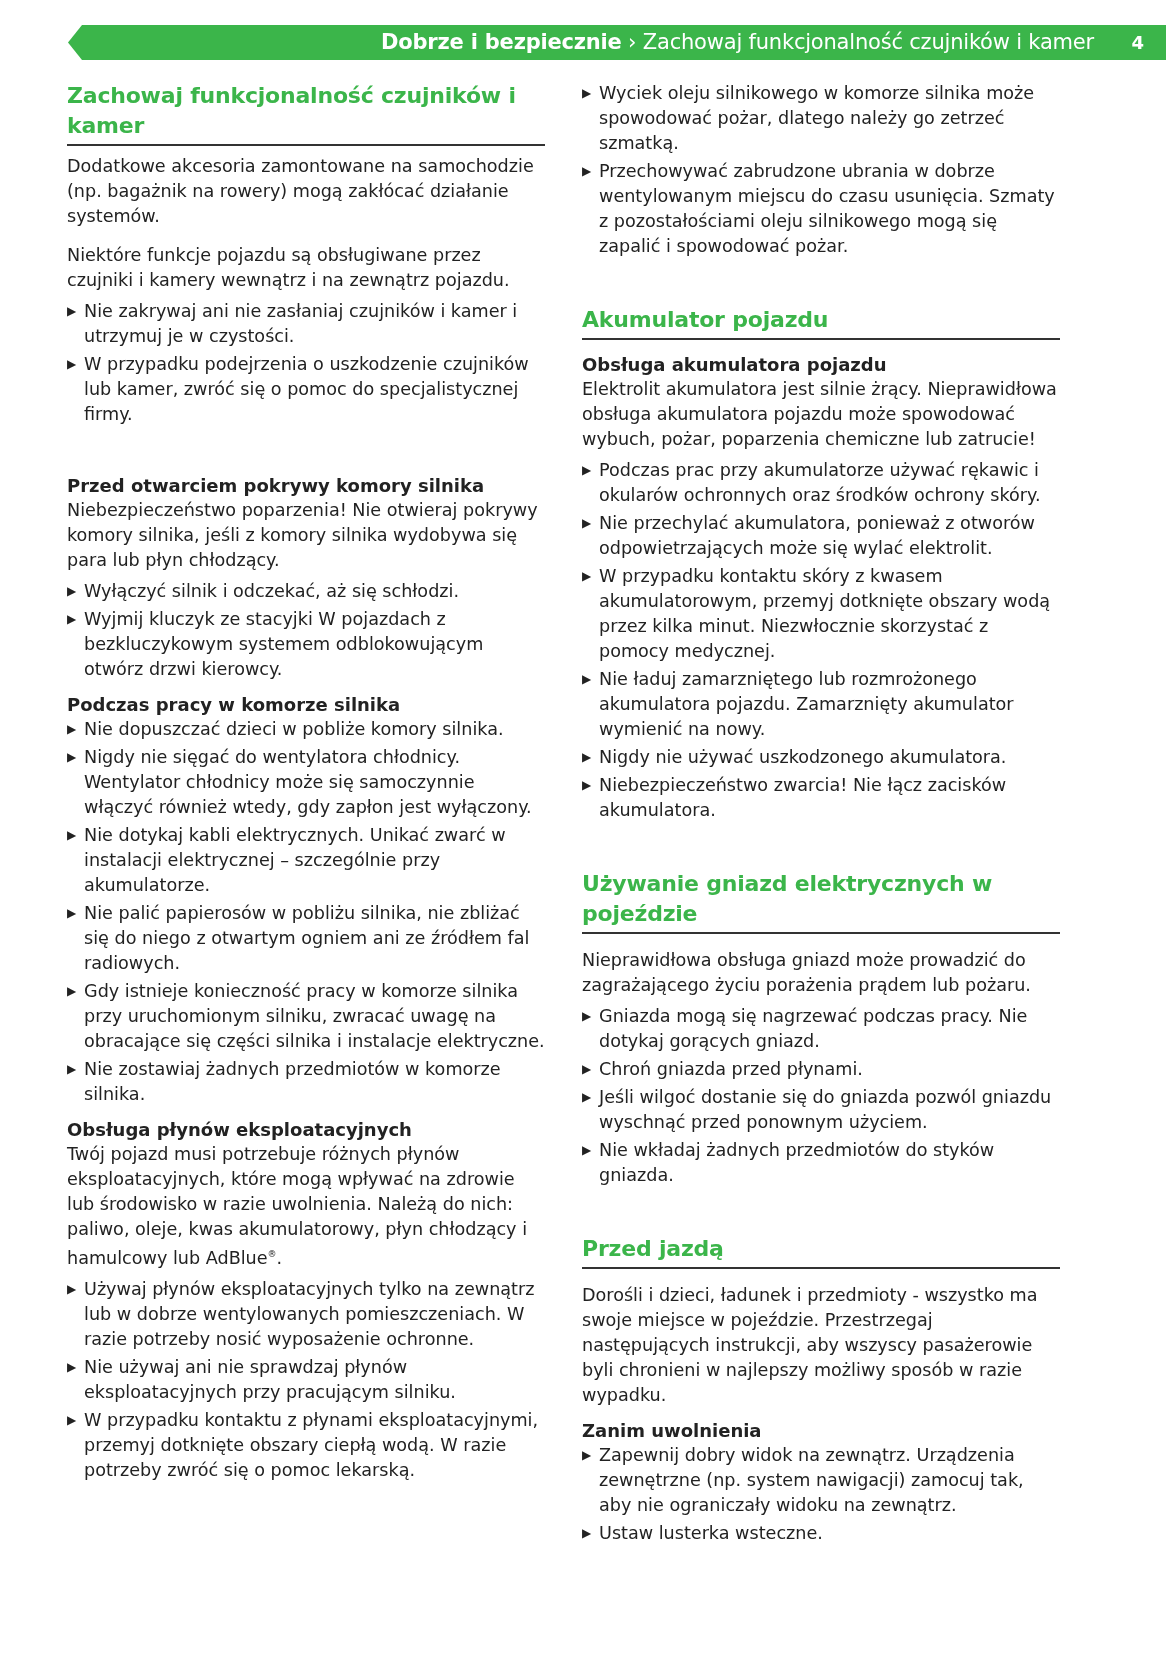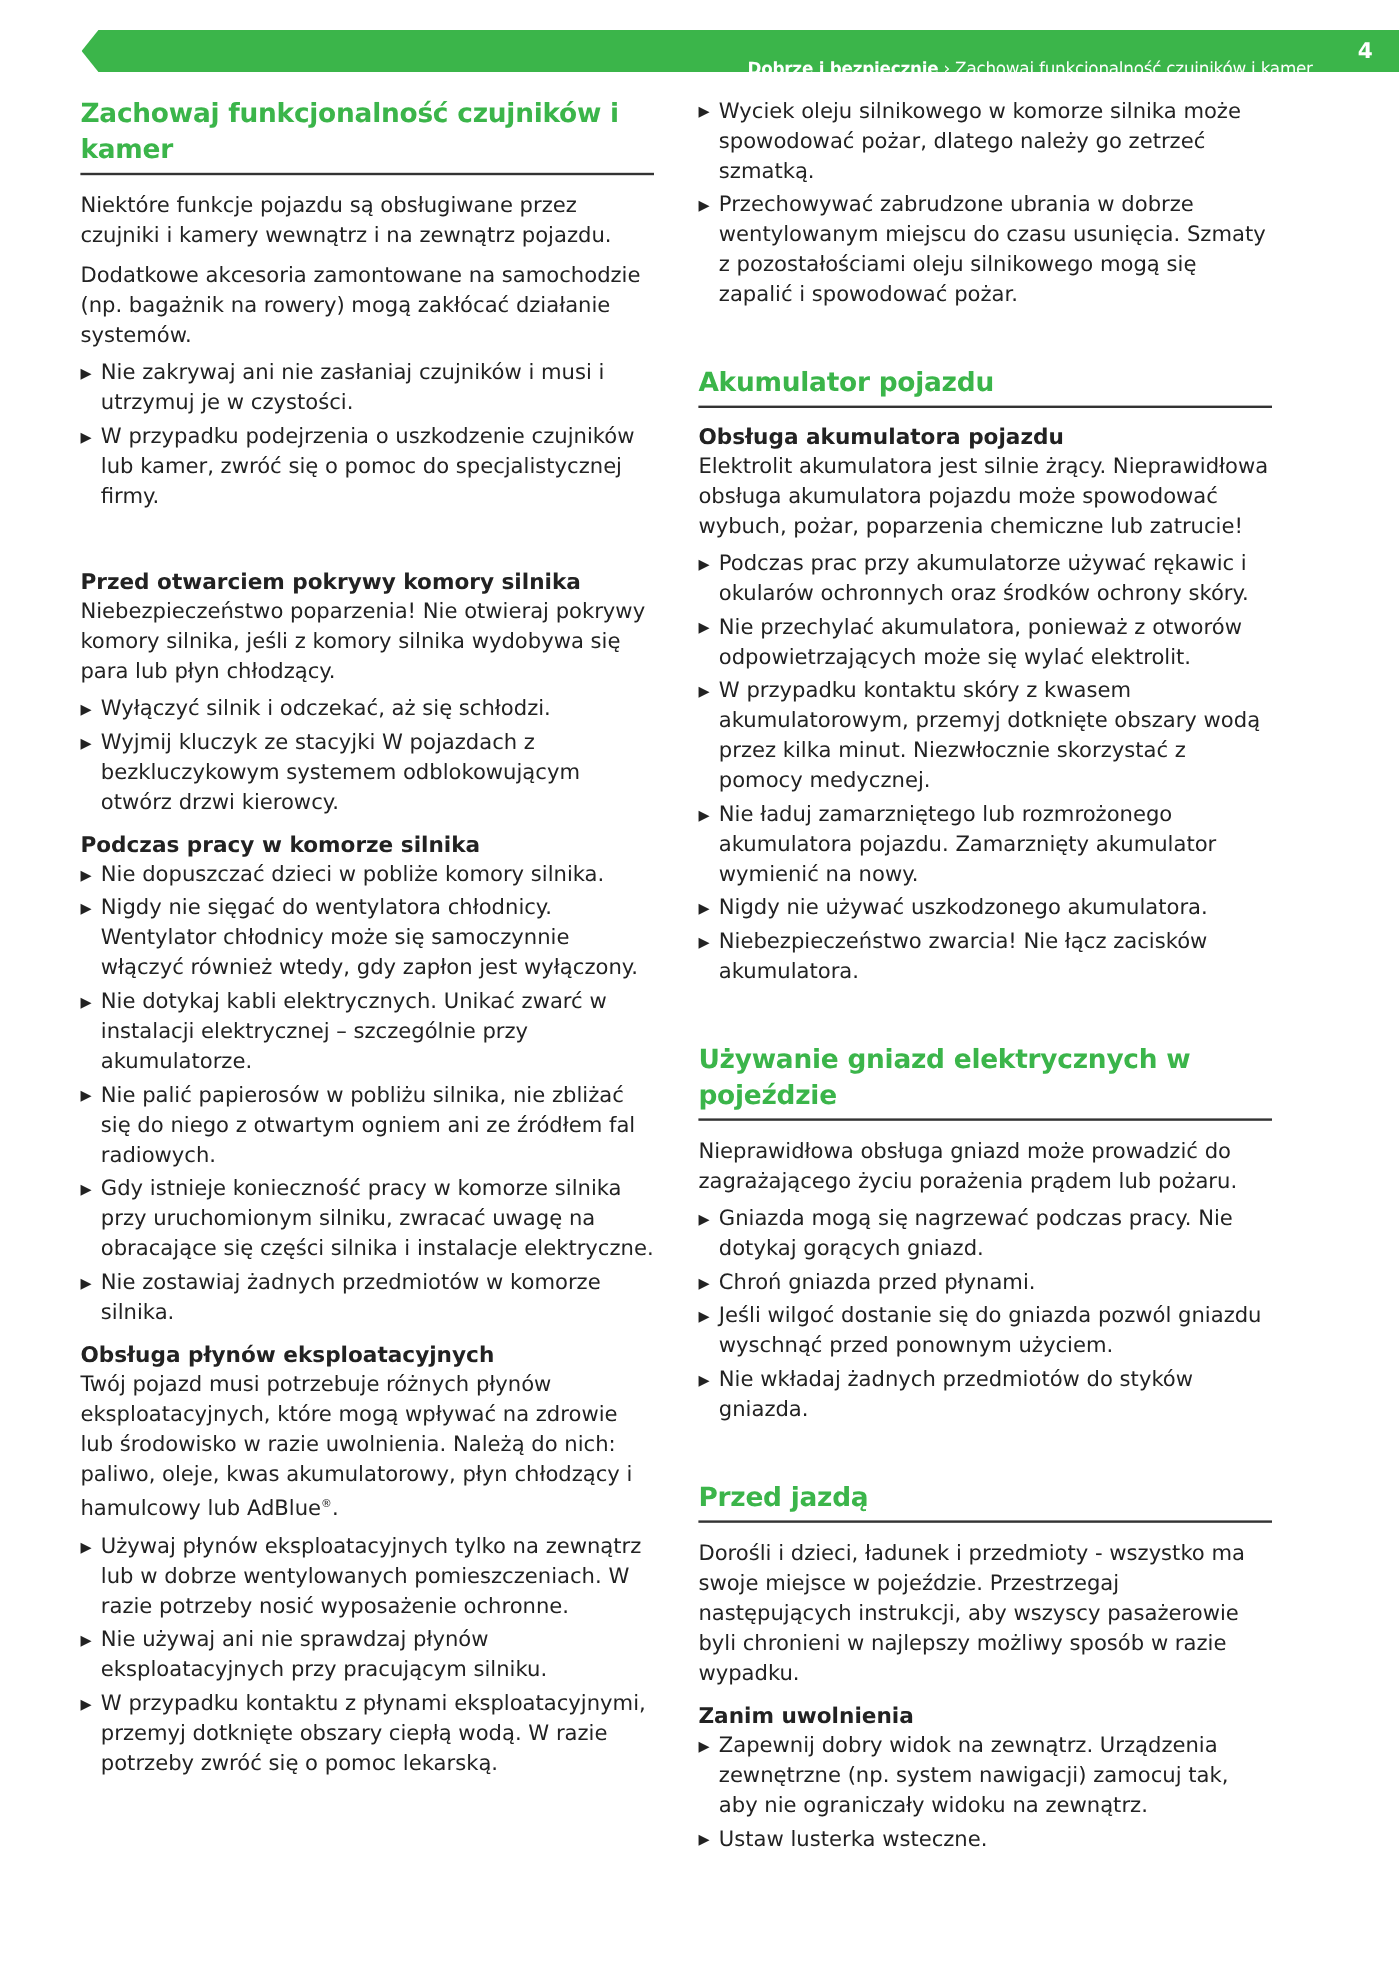--- a/index.html
+++ b/index.html
@@ -1,21 +1,21 @@
 <!DOCTYPE html>
 <html><head>
 <meta charset="utf-8">
 <style>
   html, body { margin: 0; padding: 0; background: #ffffff; }
   body { width: 1166px; height: 1654px; position: relative; overflow: hidden;
          font-family: "DejaVu Sans", sans-serif; color: #222222; }
   .banner { position: absolute; left: 68px; top: 25px; width: 1098px; height: 35px; }
   .banner svg { position: absolute; left: 0; top: 0; }
-  .banner-text { position: absolute; right: 72px; top: 16px; height: 35px; line-height: 35px;
-                 color: #ffffff; font-size: 14px; white-space: nowrap; letter-spacing: -0.2px; }
+  .banner-text { position: absolute; right: 72px; top: 0; height: 35px; line-height: 35px;
+                 color: #ffffff; font-size: 21px; white-space: nowrap; letter-spacing: -0.2px; }
   .banner-text .crumb-bold { font-weight: bold; }
   .banner-num { position: absolute; right: 22px; top: 0; height: 35px; line-height: 35px;
                 color: #ffffff; font-size: 18px; font-weight: bold; }
   .col { position: absolute; top: 78px; width: 478px; font-size: 17.6px; line-height: 25px; }
   .col-left { left: 67px; }
   .col-right { left: 582px; }
   .h2 { color: #3bb54a; font-weight: bold; font-size: 22px; line-height: 30px;
         border-bottom: 2px solid #333333; padding-bottom: 3px; margin: 0; letter-spacing: -0.2px; }
   .h3 { font-weight: bold; font-size: 18px; line-height: 25px; margin: 0; }
   p { margin: 0; }
@@ -36,24 +36,24 @@
     <span class="crumb-bold">Dobrze i bezpiecznie</span>
     <span>›</span>
     <span>Zachowaj funkcjonalność czujników i kamer</span>
   </div>
   <div class="banner-num">4</div>
 </div>
 
 <div class="col col-left">
   <section>
     <h2 class="h2" style="margin-top:3px;">Zachowaj funkcjonalność czujników i kamer</h2>
+    <p class="para">Dodatkowe akcesoria zamontowane na samochodzie (np. bagażnik na rowery) mogą zakłócać działanie systemów.</p>
     <p class="para" style="margin-top:14px;">Niektóre funkcje pojazdu są obsługiwane przez czujniki i kamery wewnątrz i na zewnątrz pojazdu.</p>
-    <p class="para">Dodatkowe akcesoria zamontowane na samochodzie (np. bagażnik na rowery) mogą zakłócać działanie systemów.</p>
     <ul style="margin-top:6px;">
-      <li><span class="bullet">▶</span><span>Nie zakrywaj ani nie zasłaniaj czujników i musi i utrzymuj je w czystości.</span></li>
+      <li><span class="bullet">▶</span><span>Nie zakrywaj ani nie zasłaniaj czujników i kamer i utrzymuj je w czystości.</span></li>
       <li><span class="bullet">▶</span><span>W przypadku podejrzenia o uszkodzenie czujników lub kamer, zwróć się o pomoc do specjalistycznej firmy.</span></li>
     </ul>
   </section>
 
   <section style="margin-top:46px;">
     <h3 class="h3" style="margin-top:12px;">Przed otwarciem pokrywy komory silnika</h3>
     <p>Niebezpieczeństwo poparzenia! Nie otwieraj pokrywy komory silnika, jeśli z komory silnika wydobywa się para lub płyn chłodzący.</p>
     <ul style="margin-top:6px;">
       <li><span class="bullet">▶</span><span>Wyłączyć silnik i odczekać, aż się schłodzi.</span></li>
       <li><span class="bullet">▶</span><span>Wyjmij kluczyk ze stacyjki W pojazdach z bezkluczykowym systemem odblokowującym otwórz drzwi kierowcy.</span></li>

